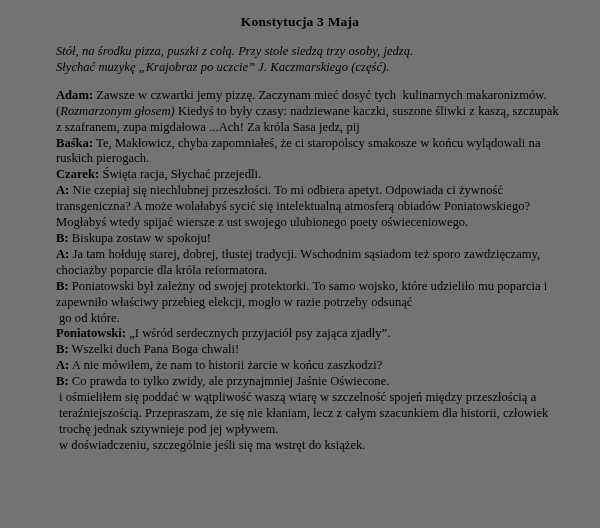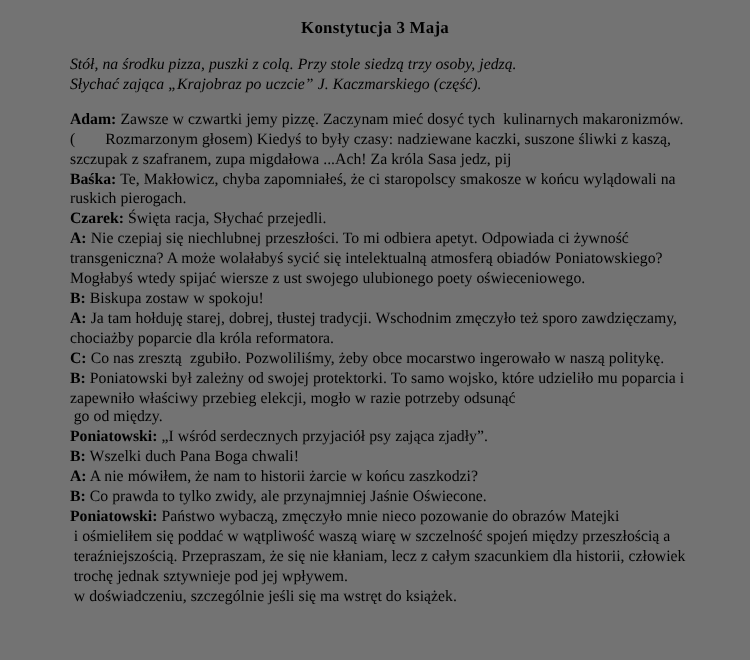--- a/index.html
+++ b/index.html
@@ -46,65 +46,63 @@
     font-style: italic;
   }
   .spacer {
     height: 12px;
   }
   .spk {
     font-weight: bold;
     text-align: center;
   }
   .it {
-    margin-left: 24px;
+    font-style: italic;
   }
   .indent {
     padding-left: 3px;
   }
 </style>
 </head>
 <body>
 
 <div class="page">
 
   <h1 class="doc-title">Konstytucja 3 Maja</h1>
 
   <div class="body-block">
 
     <div class="line stage">Stół, na środku pizza, puszki z colą. Przy stole siedzą trzy osoby, jedzą.</div>
-    <div class="line stage">Słychać zająca „Krajobraz po uczcie” J. Kaczmarskiego (część).</div>
+    <div class="line stage">Słychać muzykę „Krajobraz po uczcie” J. Kaczmarskiego (część).</div>
 
     <div class="spacer"></div>
 
     <div class="line"><span class="spk">Adam:</span><span> Zawsze w czwartki jemy pizzę. Zaczynam mieć dosyć tych  kulinarnych makaronizmów. (</span><span class="it">Rozmarzonym głosem)</span><span> Kiedyś to były czasy: nadziewane kaczki, suszone śliwki z kaszą, szczupak z szafranem, zupa migdałowa ...Ach! Za króla Sasa jedz, pij</span></div>
 
     <div class="line"><span class="spk">Baśka:</span><span> Te, Makłowicz, chyba zapomniałeś, że ci staropolscy smakosze w końcu wylądowali na ruskich pierogach.</span></div>
 
     <div class="line"><span class="spk">Czarek:</span><span> Święta racja, Słychać przejedli.</span></div>
 
     <div class="line"><span class="spk">A:</span><span> Nie czepiaj się niechlubnej przeszłości. To mi odbiera apetyt. Odpowiada ci żywność transgeniczna? A może wolałabyś sycić się intelektualną atmosferą obiadów Poniatowskiego? Mogłabyś wtedy spijać wiersze z ust swojego ulubionego poety oświeceniowego.</span></div>
 
     <div class="line"><span class="spk">B:</span><span> Biskupa zostaw w spokoju!</span></div>
 
-    <div class="line"><span class="spk">A:</span><span> Ja tam hołduję starej, dobrej, tłustej tradycji. Wschodnim zmęczyło też sporo zawdzięczamy, chociażby poparcie dla króla reformatora.</span></div>
+    <div class="line"><span class="spk">A:</span><span> Ja tam hołduję starej, dobrej, tłustej tradycji. Wschodnim sąsiadom też sporo zawdzięczamy, chociażby poparcie dla króla reformatora.</span></div>
 
-    <div class="line"><span class="spk">C:</span><span> Co nas zresztą  zgubiło. Pozwoliliśmy, żeby obce mocarstwo ingerowało w naszą politykę.</span></div>
 
     <div class="line"><span class="spk">B:</span><span> Poniatowski był zależny od swojej protektorki. To samo wojsko, które udzieliło mu poparcia i zapewniło właściwy przebieg elekcji, mogło w razie potrzeby odsunąć</span></div>
-    <div class="line indent">go od między.</div>
+    <div class="line indent">go od które.</div>
 
 
     <div class="line"><span class="spk">Poniatowski:</span><span> „I wśród serdecznych przyjaciół psy zająca zjadły”.</span></div>
 
     <div class="line"><span class="spk">B:</span><span> Wszelki duch Pana Boga chwali!</span></div>
 
     <div class="line"><span class="spk">A:</span><span> A nie mówiłem, że nam to historii żarcie w końcu zaszkodzi?</span></div>
 
     <div class="line"><span class="spk">B:</span><span> Co prawda to tylko zwidy, ale przynajmniej Jaśnie Oświecone.</span></div>
 
-    <div class="line"><span class="spk">Poniatowski:</span><span> Państwo wybaczą, zmęczyło mnie nieco pozowanie do obrazów Matejki</span></div>
     <div class="line indent">i ośmieliłem się poddać w wątpliwość waszą wiarę w szczelność spojeń między przeszłością a teraźniejszością. Przepraszam, że się nie kłaniam, lecz z całym szacunkiem dla historii, człowiek trochę jednak sztywnieje pod jej wpływem.</div>
 
     <div class="line indent">w doświadczeniu, szczególnie jeśli się ma wstręt do książek.</div>
 
   </div>
 </div>
 
 </body></html>

